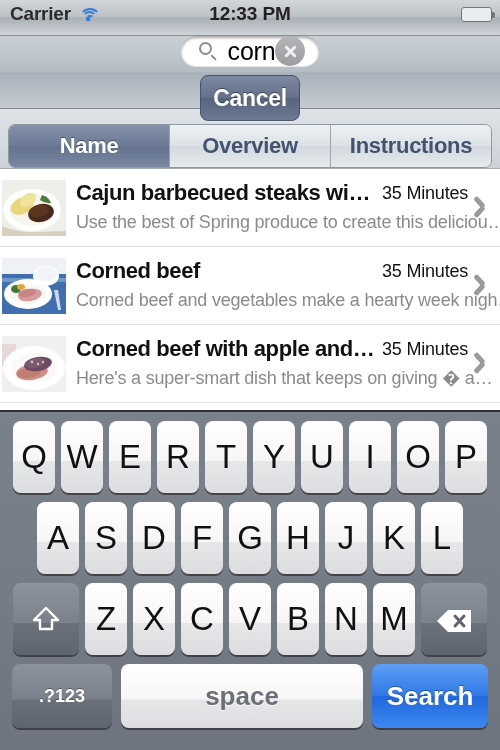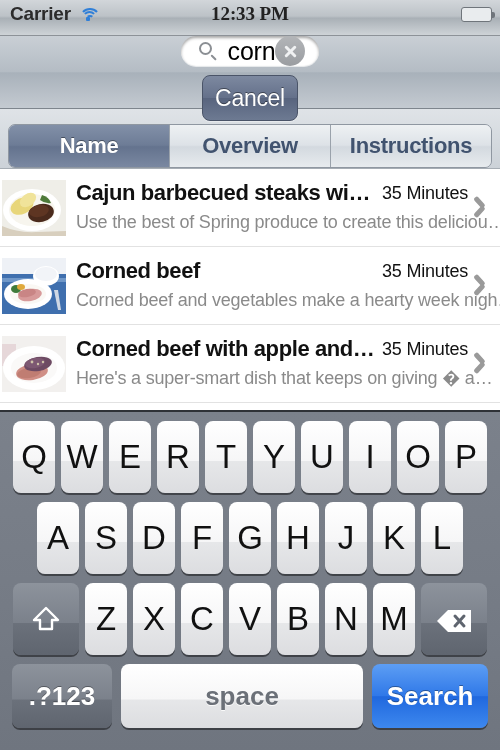--- a/index.html
+++ b/index.html
@@ -21,21 +21,21 @@
   .sb-left{position:absolute;left:10px;top:0;height:28px;display:flex;align-items:center;gap:7px;}
   .sb-carrier{font-size:19px;font-weight:bold;color:#2b2b2b;letter-spacing:-0.2px;}
   .wifi{position:relative;width:20px;height:15px;}
   .wifi i{position:absolute;display:block;border:2.2px solid #2f7fd8;border-bottom-color:transparent;
     border-left-color:transparent;border-right-color:transparent;border-radius:50%;}
   .wifi i.a1{width:18px;height:18px;left:1px;top:1px;}
   .wifi i.a2{width:11px;height:11px;left:4.5px;top:4.5px;}
   .wifi i.a3{width:4px;height:4px;left:8px;top:8px;}
   .wifi u{position:absolute;left:8px;top:10px;width:4px;height:4px;background:#2f7fd8;border-radius:1px;}
   .sb-time{position:absolute;left:0;right:0;top:0;height:28px;display:flex;align-items:center;
-    justify-content:center;font-size:19px;font-weight:bold;color:#222;letter-spacing:-0.1px;font-family:Liberation Serif, serif;}
+    justify-content:center;font-size:19px;font-weight:bold;color:#222;letter-spacing:-0.1px;}
   .sb-right{position:absolute;right:8px;top:0;height:28px;display:flex;align-items:center;}
   .battery{position:relative;width:31px;height:15px;border:1.5px solid #6f757b;border-radius:3px;
     background:#e9ecee;box-sizing:border-box;padding:1.5px;}
   .battery .fill{height:100%;width:100%;border-radius:1.5px;
     background:linear-gradient(to bottom,#8fe25a 0%,#5cc72b 50%,#46b31c 100%);}
   .battery .nub{position:absolute;right:-4px;top:4px;width:3px;height:6px;background:#6f757b;
     border-radius:0 2px 2px 0;}
 
   
   .searchbar{
@@ -60,21 +60,21 @@
   .clearbtn:before,.clearbtn:after{content:"";position:absolute;width:15px;height:3px;background:#f0f1f2;border-radius:2px;}
   .clearbtn:before{transform:rotate(45deg);}
   .clearbtn:after{transform:rotate(-45deg);}
   .cancelbtn{
     height:46px;min-width:92px;padding:0 12px;border-radius:8px;flex:none;
     background:linear-gradient(to bottom,#7d89a0 0%,#64708a 50%,#58647e 51%,#6d7a92 100%);
     border:1px solid #4a5468;box-sizing:border-box;
     display:flex;align-items:center;justify-content:center;
     box-shadow:0 1px 0 rgba(255,255,255,.35);
   }
-  .cancelbtn span{font-size:23px;font-weight:normal;color:#fff;text-shadow:0 -1px 0 rgba(0,0,0,.45);letter-spacing:-0.3px;}
+  .cancelbtn span{font-size:23px;font-weight:bold;color:#fff;text-shadow:0 -1px 0 rgba(0,0,0,.45);letter-spacing:-0.3px;}
 
   
   .segwrap{
     height:60px;width:500px;box-sizing:border-box;
     background:linear-gradient(to bottom,#dfe3e7 0%,#ccd2d8 100%);
     border-bottom:1px solid #a6adb4;
     display:flex;align-items:flex-end;padding:0 8px;
   }
   .segctl{display:flex;width:100%;height:44px;border-radius:7px;overflow:hidden;
     border:1px solid #8f97a1;box-sizing:border-box;}
@@ -124,21 +124,21 @@
   .row1 .key{width:42px;}
   .row2{padding-left:0;}
   .key.dark{
     background:linear-gradient(to bottom,#8d939c 0%,#7b818b 55%,#6b717b 56%,#5f656f 100%);
     box-shadow:0 2px 0 rgba(0,0,0,.45);
   }
   .key.dark span{color:#fff;text-shadow:0 -1px 0 rgba(0,0,0,.35);}
   .key.shift{width:66px;}
   .key.del{width:66px;}
   .key.num{width:100px;height:64px;}
-  .key.num span{font-size:26px;font-weight:bold;}
+  .key.num span{font-size:18px;font-weight:bold;}
   .key.space{flex:1;height:64px;max-width:242px;}
   .key.space span{font-size:26px;font-weight:bold;color:#6b7078;text-shadow:0 1px 0 rgba(255,255,255,.8);}
   .key.search{
     width:116px;height:64px;
     background:linear-gradient(to bottom,#5d9ef4 0%,#2f78e8 50%,#2068de 51%,#3d88ef 100%);
     box-shadow:0 2px 0 rgba(0,0,0,.45);
   }
   .key.search span{font-size:26px;font-weight:bold;color:#fff;text-shadow:0 -1px 0 rgba(0,0,0,.35);}
   .kbrow.bottom{gap:9px;padding:0 8px;}
   .shift-ico{width:30px;height:30px;position:relative;}

